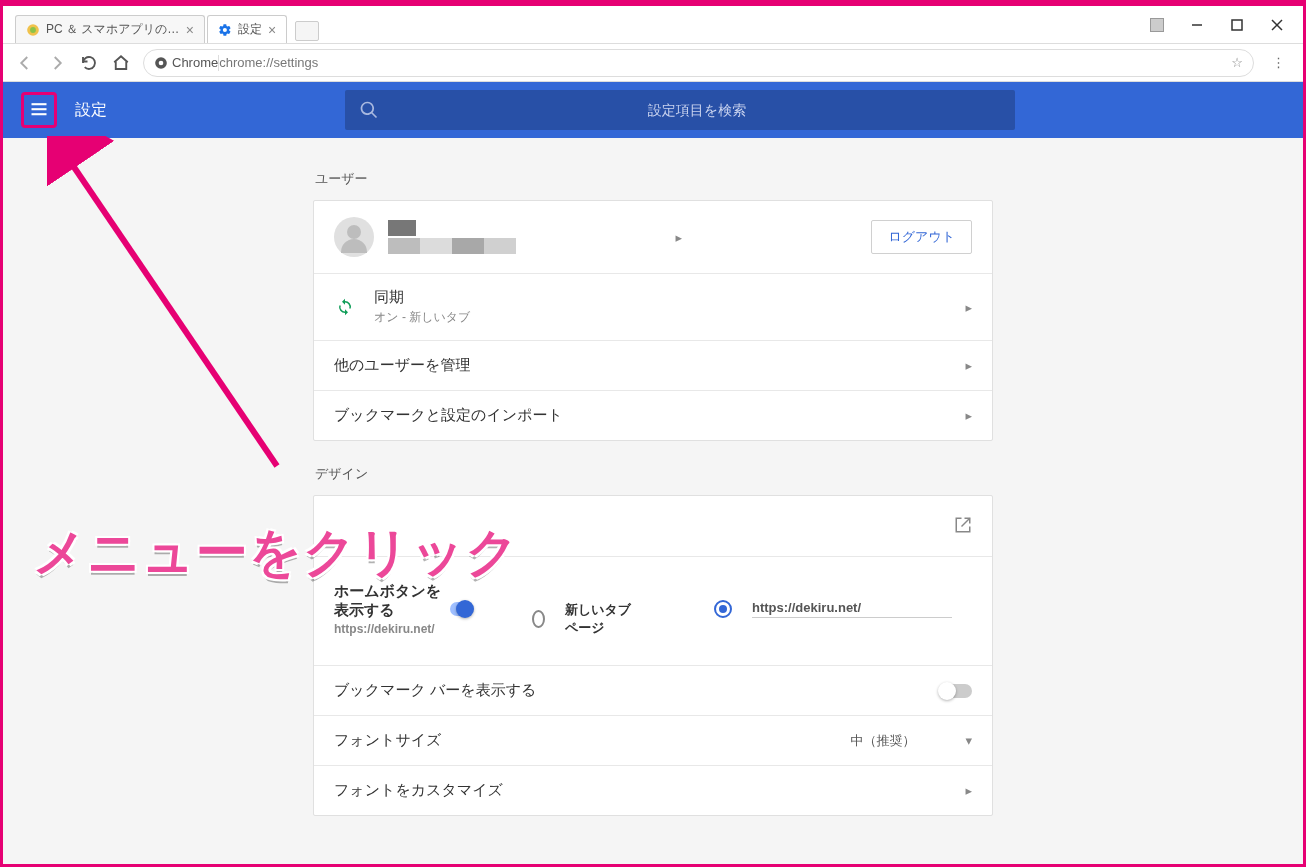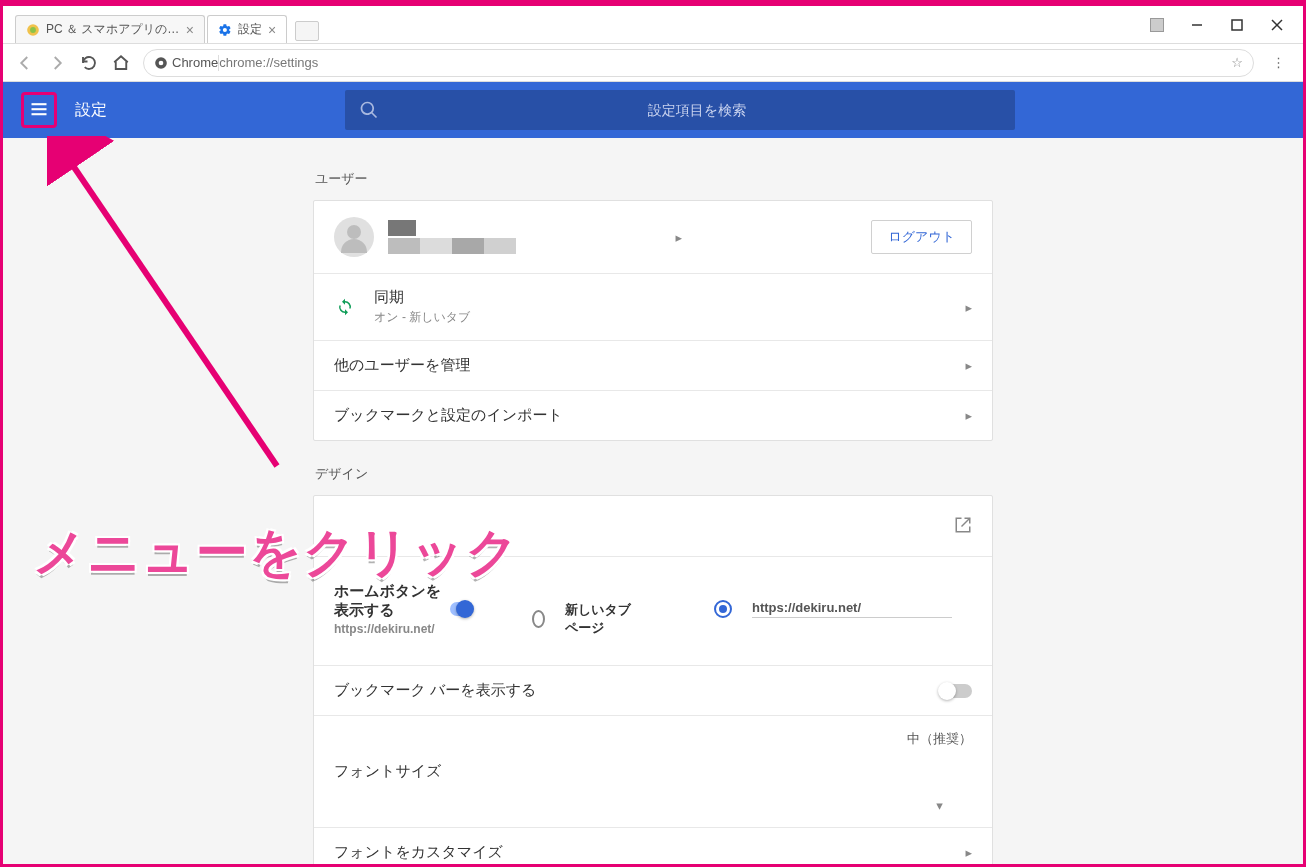--- a/index.html
+++ b/index.html
@@ -76,21 +76,21 @@
 .toggle.on { background: #9fbfff; }
 .toggle.on::after { left: auto; right: -2px; background: #3367d6; }
 
 .radio-wrap { display:flex; align-items:center; gap: 20px; padding: 10px 20px 10px 60px; }
 .radio { width: 18px; height: 18px; border: 2px solid #888; border-radius: 50%; position: relative; }
 .radio.sel { border-color: #3367d6; }
 .radio.sel::after { content:''; position:absolute; width:8px; height:8px; background:#3367d6; border-radius:50%; top:3px; left:3px; }
 .radio-label { font-size: 13px; color: #333; }
 .radio-input-line { border-bottom: 1px solid #ccc; padding-bottom: 2px; width: 200px; font-size: 13px; color: #555; }
 
-.select-val { display:flex; align-items:center; gap:50px; color:#555; margin-left:auto;flex-direction:column; }
+.select-val { display:flex; align-items:center; gap:50px; color:#555; margin-left:auto; }
 .select-caret { color:#888; }
 
 
 .annot-arrow { position: absolute; top: 130px; left: 44px; width: 260px; height: 340px; pointer-events: none; z-index: 50; }
 .annot-text { position: absolute; top: 476px; left: 30px; font-size: 52px; font-weight: bold; color: #ec4899; text-shadow: -2px -2px 0 #fff, 2px -2px 0 #fff, -2px 2px 0 #fff, 2px 2px 0 #fff, 0 4px 0 rgba(0,0,0,.3); z-index: 50; letter-spacing: 1px; pointer-events: none; margin-top: 36px; }
 </style>
 </head>
 <body>
 
 <div class="titlebar">

